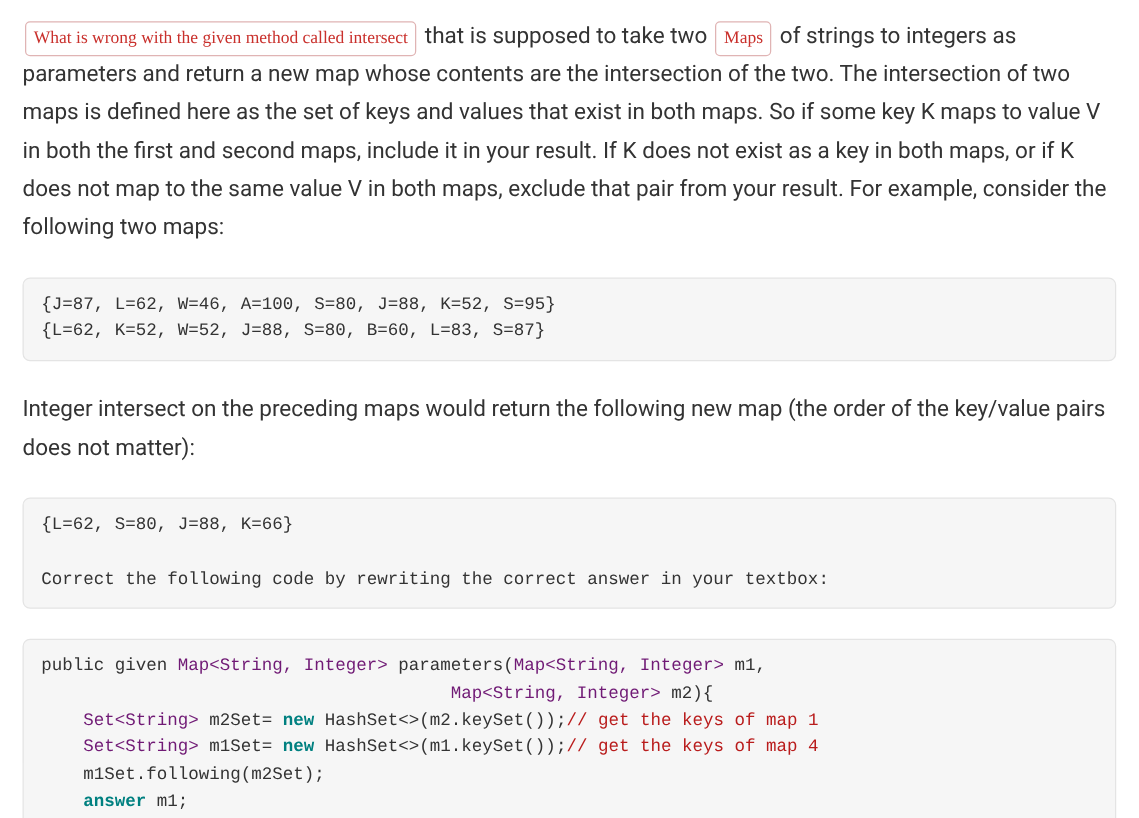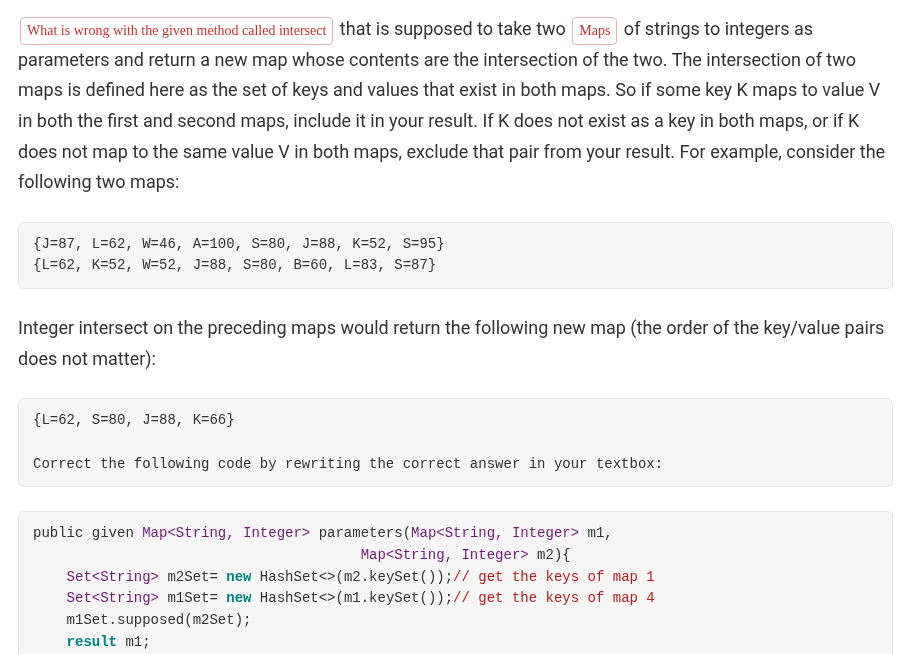--- a/index.html
+++ b/index.html
@@ -57,15 +57,15 @@
 <div class="question-text">Integer intersect on the preceding maps would return the following new map (the order of the key/value pairs does not matter):</div>
 
 <div class="code-block"><span>{L=62, S=80, J=88, K=66}</span>
 
 <span>Correct the following code by rewriting the correct answer in your textbox:</span></div>
 
 <div class="code-block"><span>public given </span><span class="typ">Map&lt;String, Integer&gt;</span><span> parameters(</span><span class="typ">Map&lt;String, Integer&gt;</span><span> m1,</span>
 <span>                                       </span><span class="typ">Map&lt;String, Integer&gt;</span><span> m2){</span>
 <span>    </span><span class="typ">Set&lt;String&gt;</span><span> m2Set= </span><span class="kw">new</span><span> HashSet&lt;&gt;(m2.keySet());</span><span class="com">// get the keys of map 1</span>
 <span>    </span><span class="typ">Set&lt;String&gt;</span><span> m1Set= </span><span class="kw">new</span><span> HashSet&lt;&gt;(m1.keySet());</span><span class="com">// get the keys of map 4</span>
-<span>    m1Set.supposed(m2Set);</span>
-<span>    </span><span class="kw">result</span><span> m1;</span>
+<span>    m1Set.following(m2Set);</span>
+<span>    </span><span class="kw">answer</span><span> m1;</span>
 <span>  }</span></div>
 
 </body></html>

